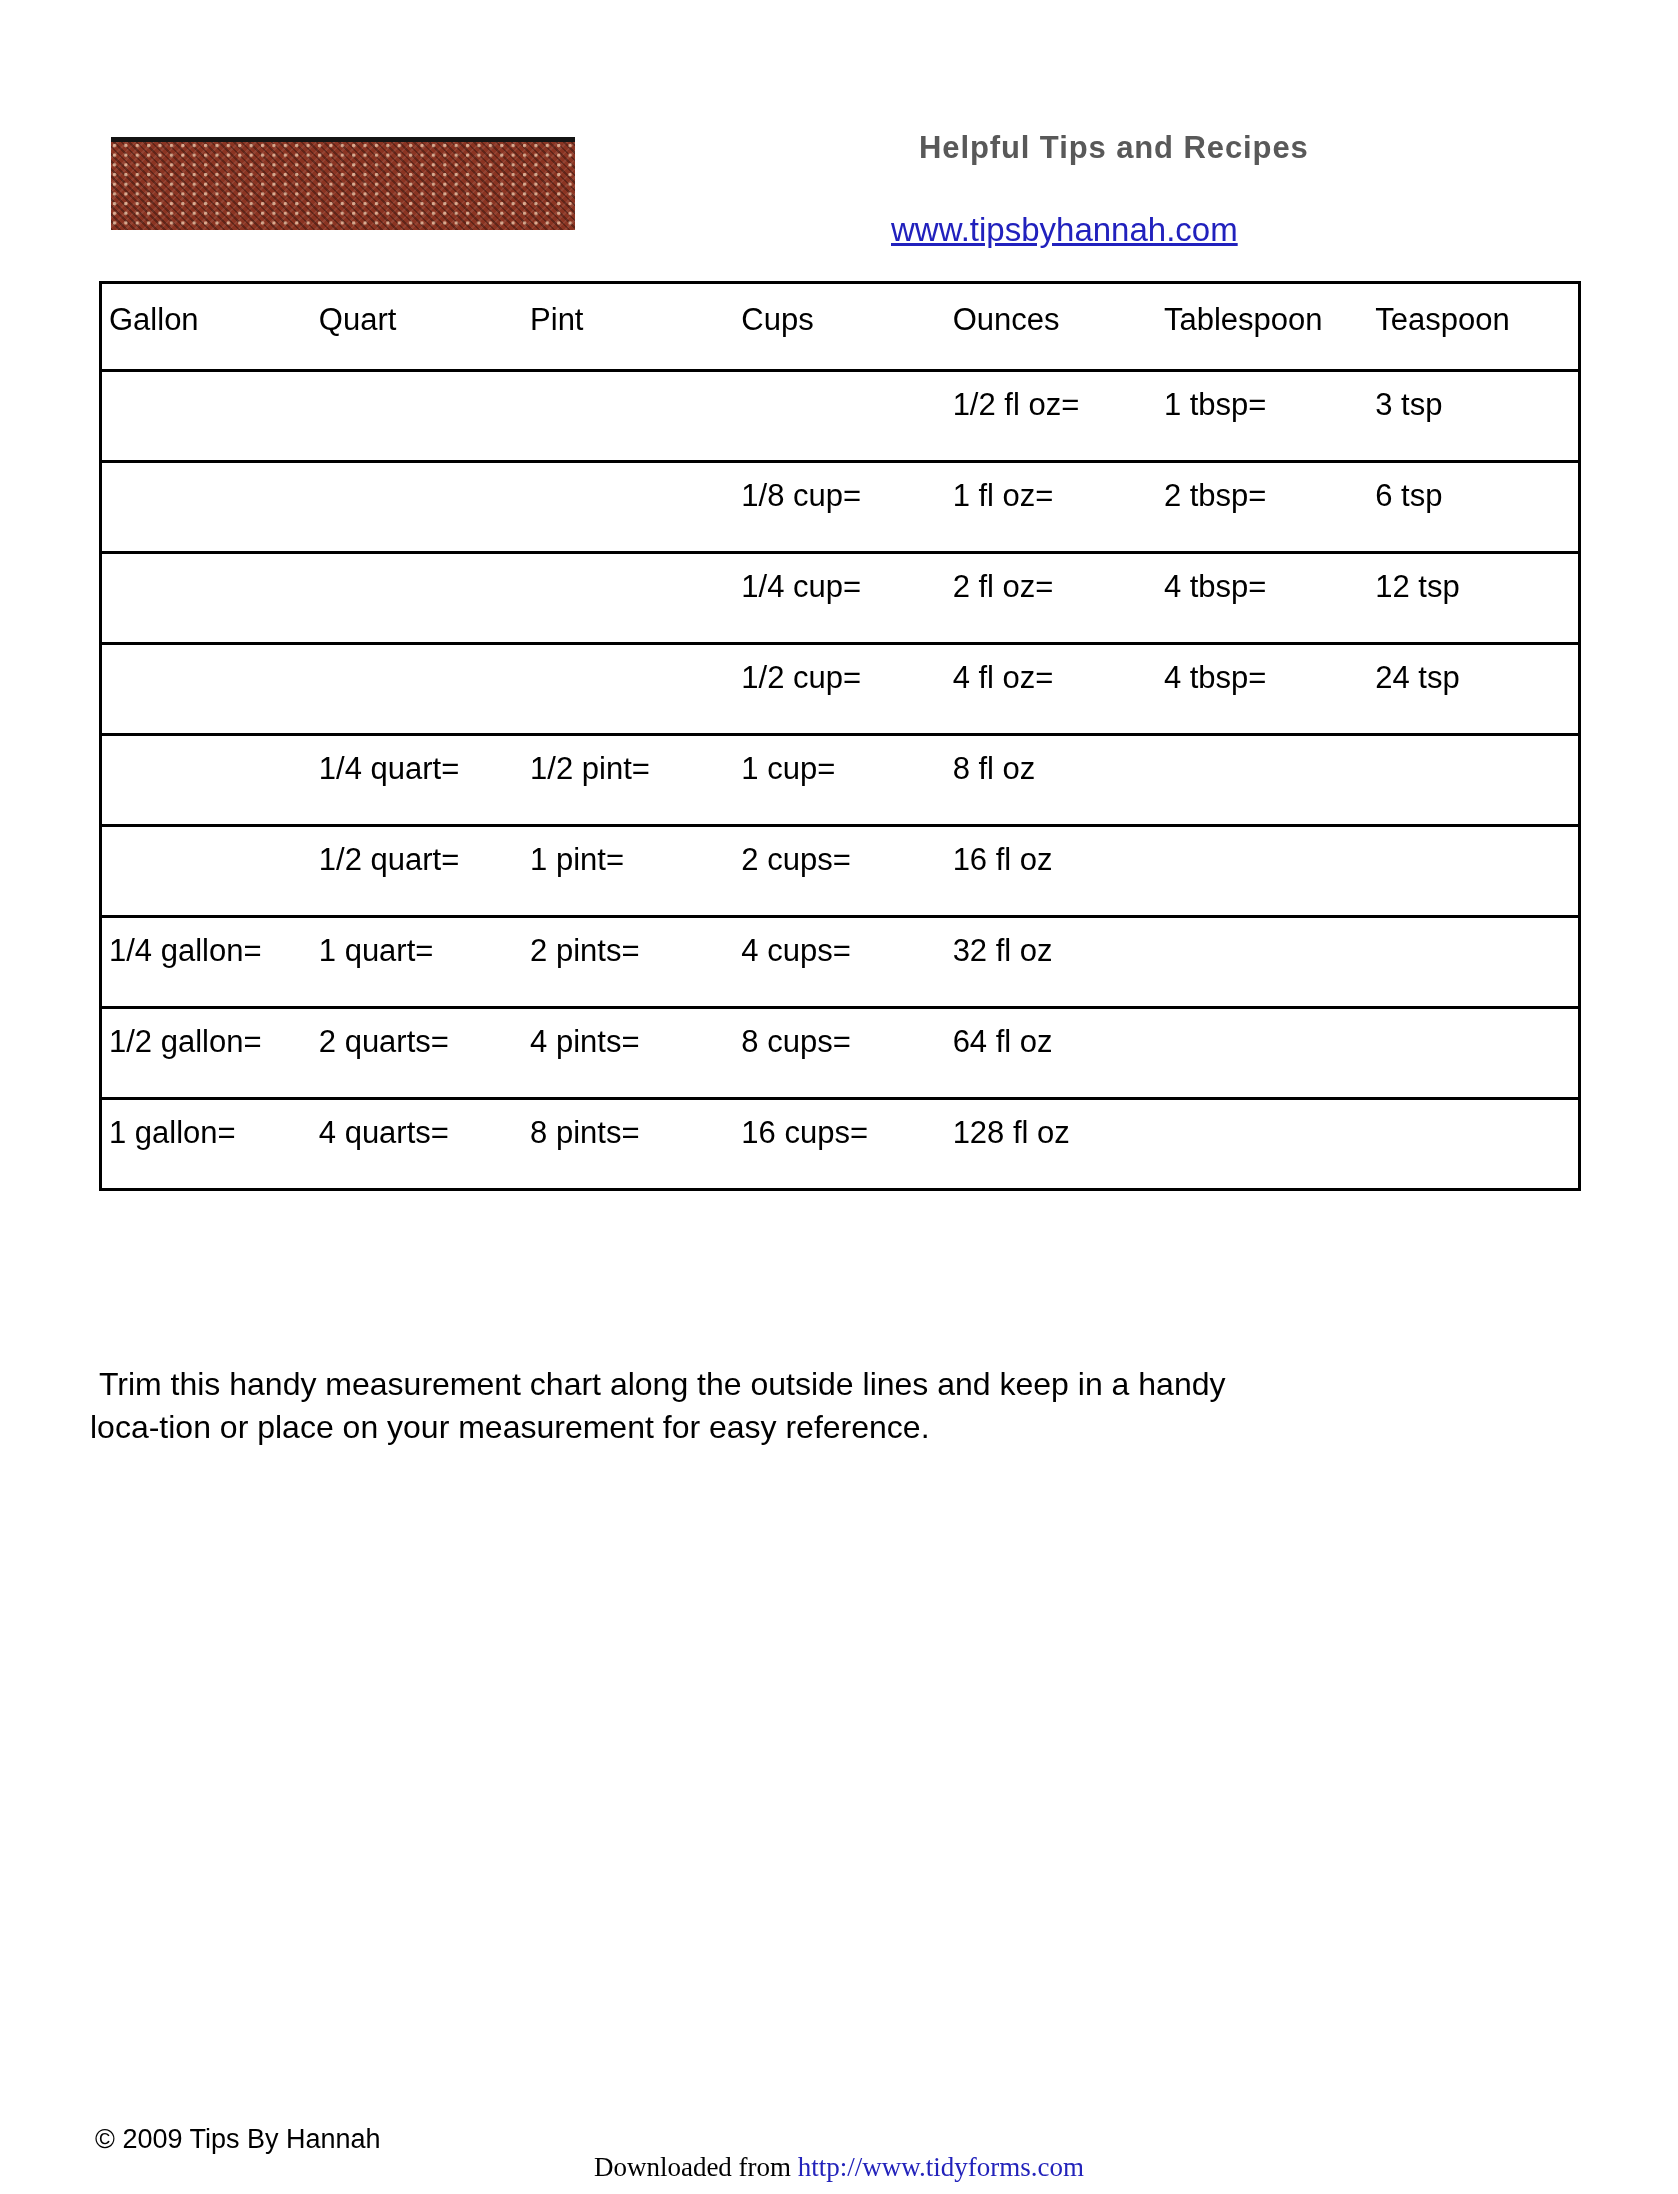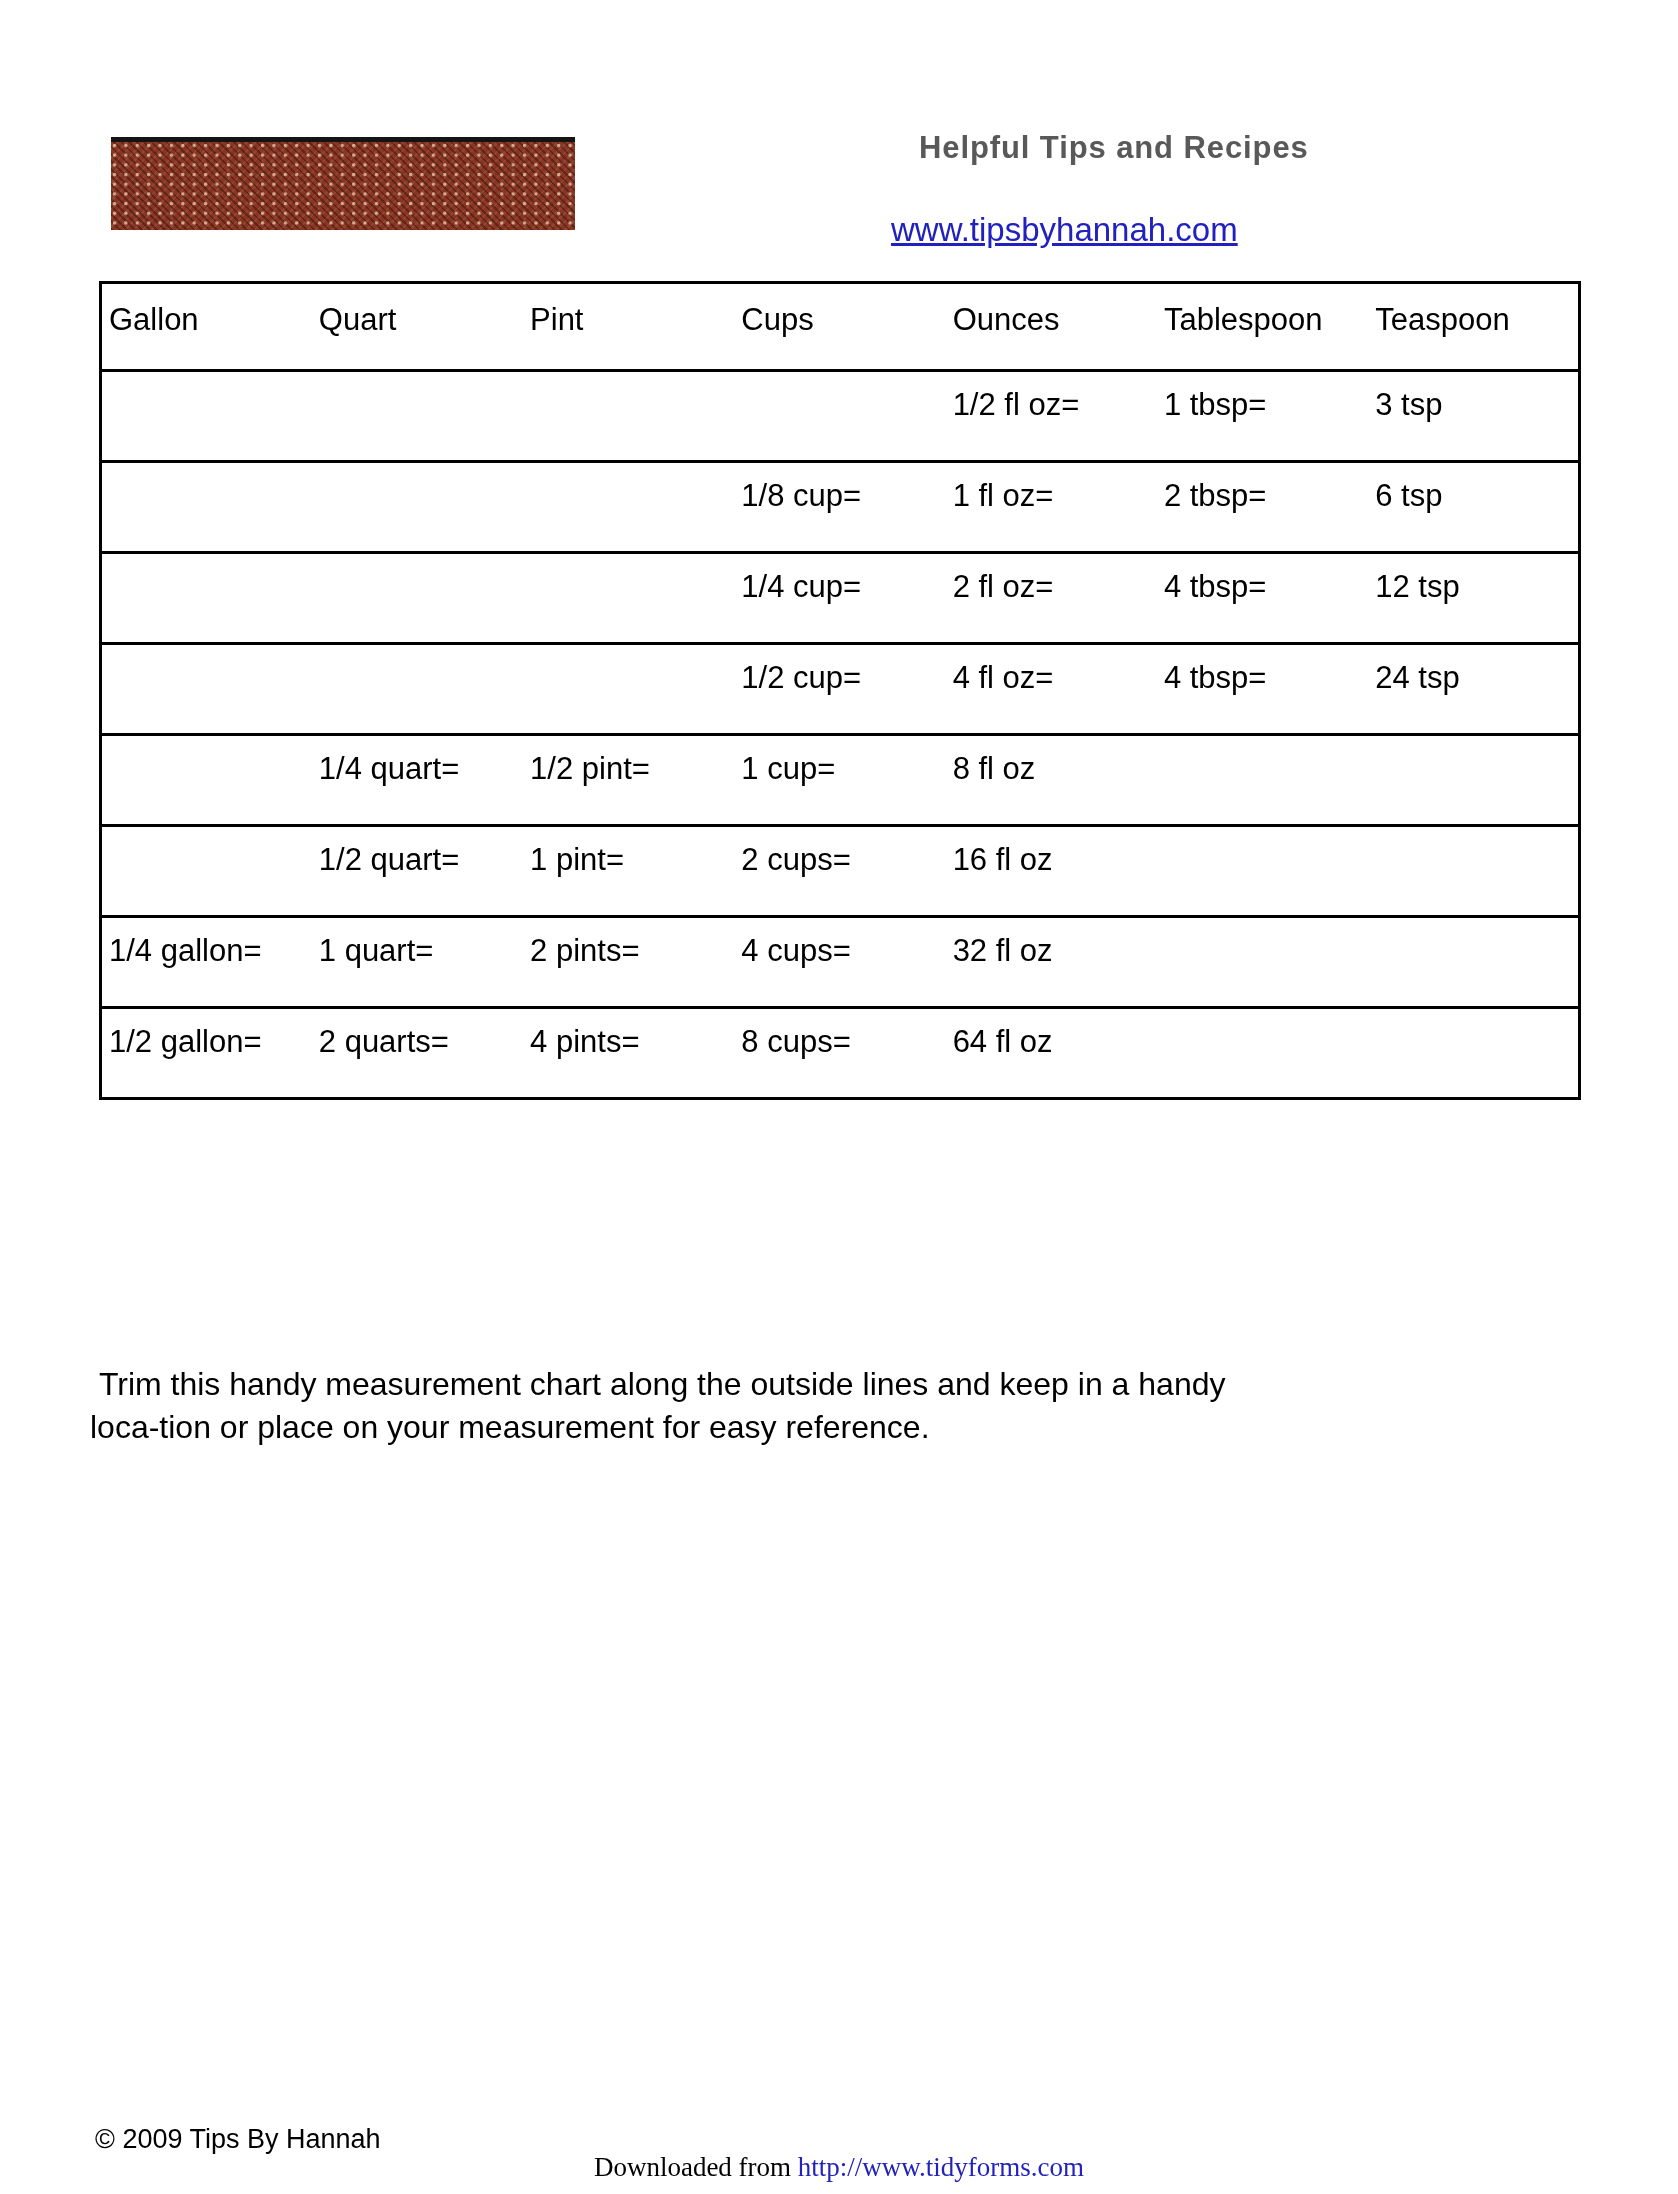--- a/index.html
+++ b/index.html
@@ -205,20 +205,29 @@
         </tr>
         <tr>
           <td>1/2 gallon=</td>
           <td>2 quarts=</td>
           <td>4 pints=</td>
           <td>8 cups=</td>
           <td>64 fl oz</td>
           <td></td>
           <td></td>
         </tr>
+        <tr>
+          <td>1 gallon=</td>
+          <td>4 quarts=</td>
+          <td>8 pints=</td>
+          <td>16 cups=</td>
+          <td>128 fl oz</td>
+          <td></td>
+          <td></td>
+        </tr>
       </tbody>
   </table>
 
   <p class="note">
     <span> Trim this handy measurement chart along the outside lines and keep in a handy</span>
     <span>loca-tion or place on your measurement for easy reference.</span>
   </p>
 
   <div class="copyright">© 2009 Tips By Hannah</div>
 

